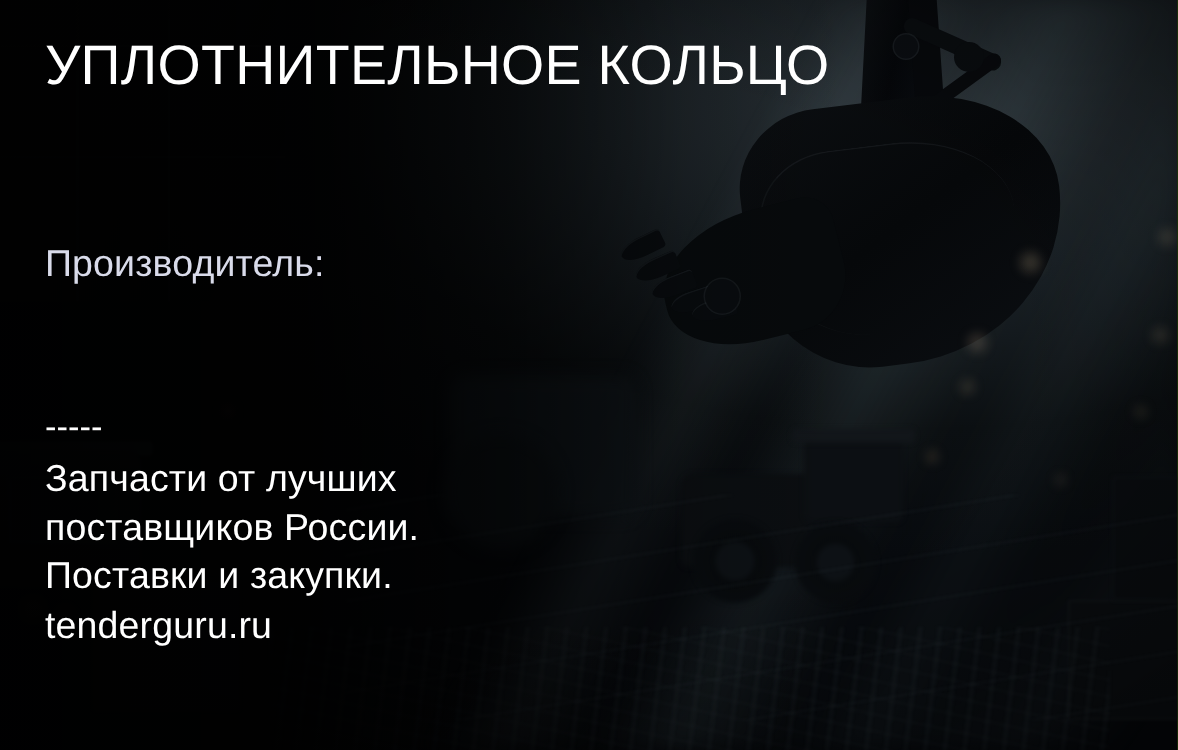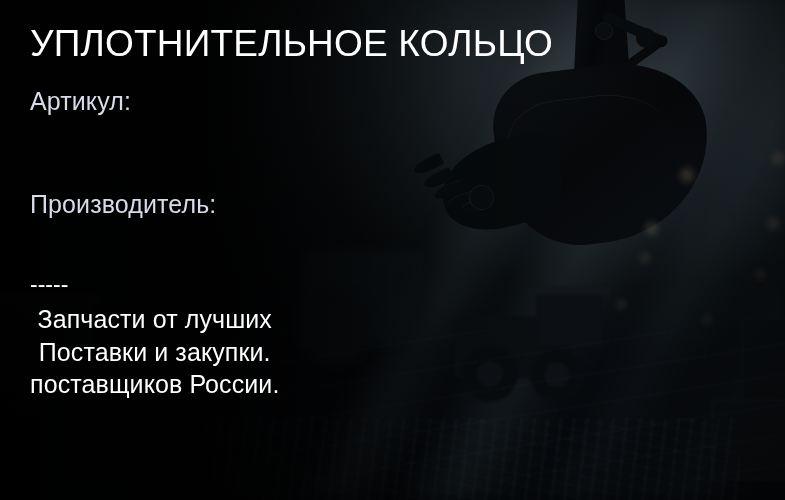--- a/index.html
+++ b/index.html
@@ -332,42 +332,41 @@
     font-size: 25px;
     font-weight: 400;
     line-height: 32px;
     letter-spacing: .1px;
     white-space: nowrap;
   }
   .field-block .label { color: #d9dbea; }
   .field-block .value { color: #e7e9f5; }
 
   #sku-block  { top: 85px; }
-  #maker-block{ top: 188px; }
+  #maker-block{ top: 160px; }
 
   .divider {
     position: absolute;
     left: 0;
     top: 272px;
     margin: 0;
     font-size: 23px;
     line-height: 24px;
     letter-spacing: 0;
     color: #ffffff;
     font-family: "Liberation Sans", "DejaVu Sans", sans-serif;
   }
 
   .tagline {
     position: absolute;
     left: 0;
     top: 303px;
     margin: 0;
     padding: 0;
     list-style: none;
-    text-align: center;
   }
   .tagline li {
     font-size: 25px;
     font-weight: 400;
     line-height: 32.5px;
     letter-spacing: .1px;
     color: #ffffff;
     white-space: nowrap;
   }
 </style>
@@ -433,29 +432,29 @@
   </div>
 
   <div class="bg-layer bg-scrim"></div>
   <div class="bg-layer bg-vignette"></div>
 
   <div class="content">
 
     <h1 class="title">УПЛОТНИТЕЛЬНОЕ КОЛЬЦО</h1>
 
     <div class="field-block" id="sku-block">
-      <span class="label">Артикул:</span>
     </div>
 
     <div class="field-block" id="maker-block">
       <span class="label">Производитель:</span>
     </div>
 
     <p class="divider">-----</p>
 
     <ul class="tagline">
       <li>Запчасти от лучших</li>
+      <li>поставщиков России.</li>
       <li>Поставки и закупки.</li>
-      <li>поставщиков России.</li>
+      <li>tenderguru.ru</li>
     </ul>
 
   </div>
 </div>
 
 </body></html>

